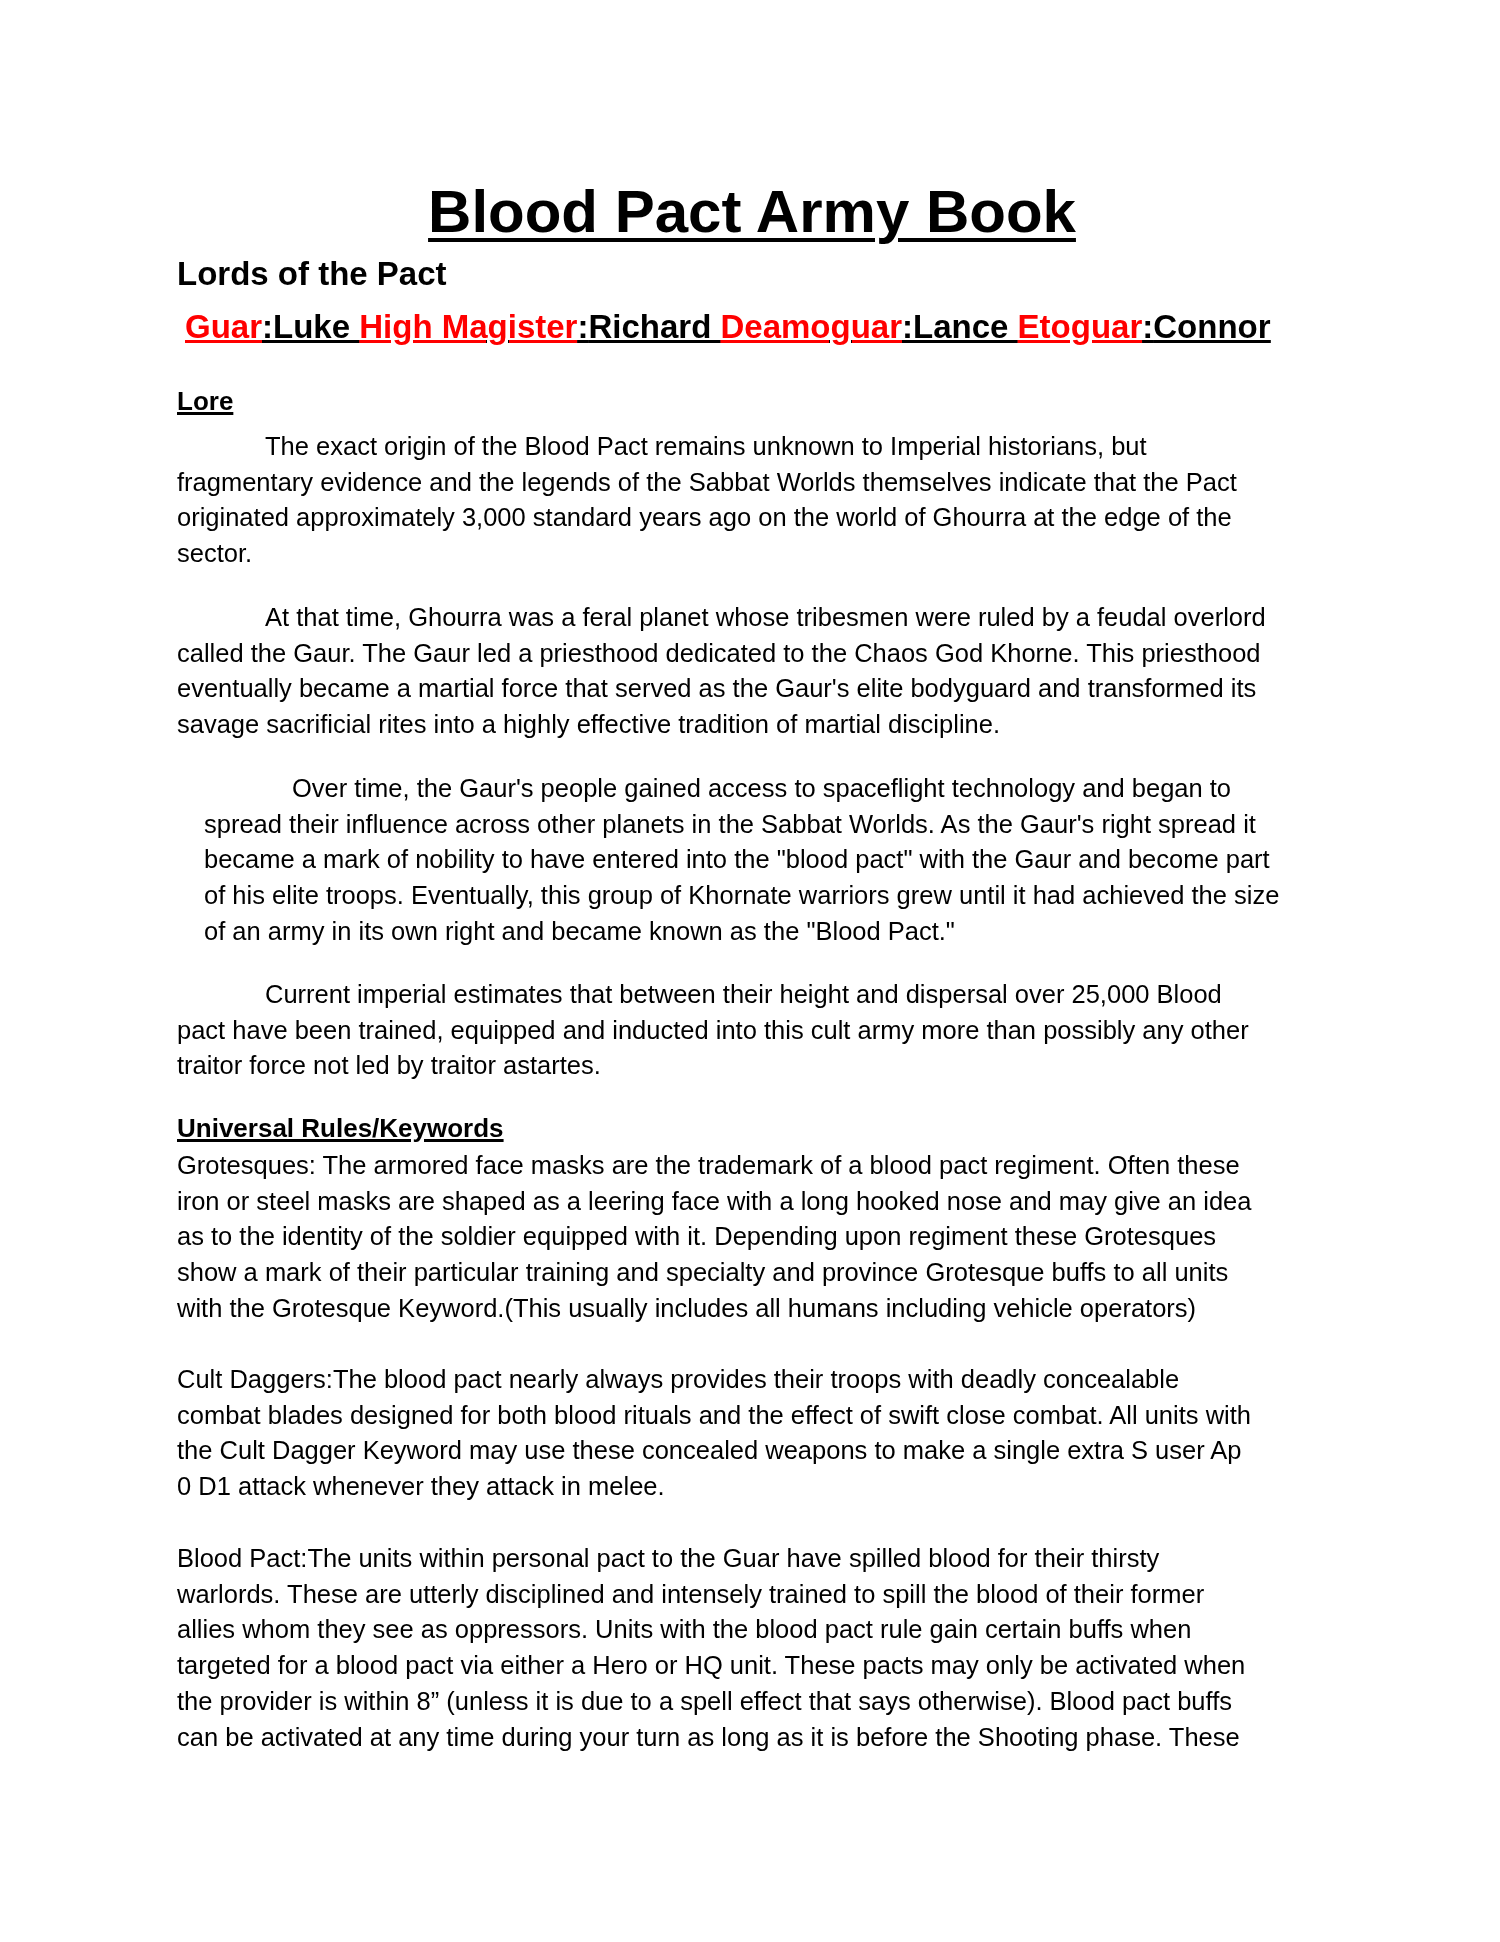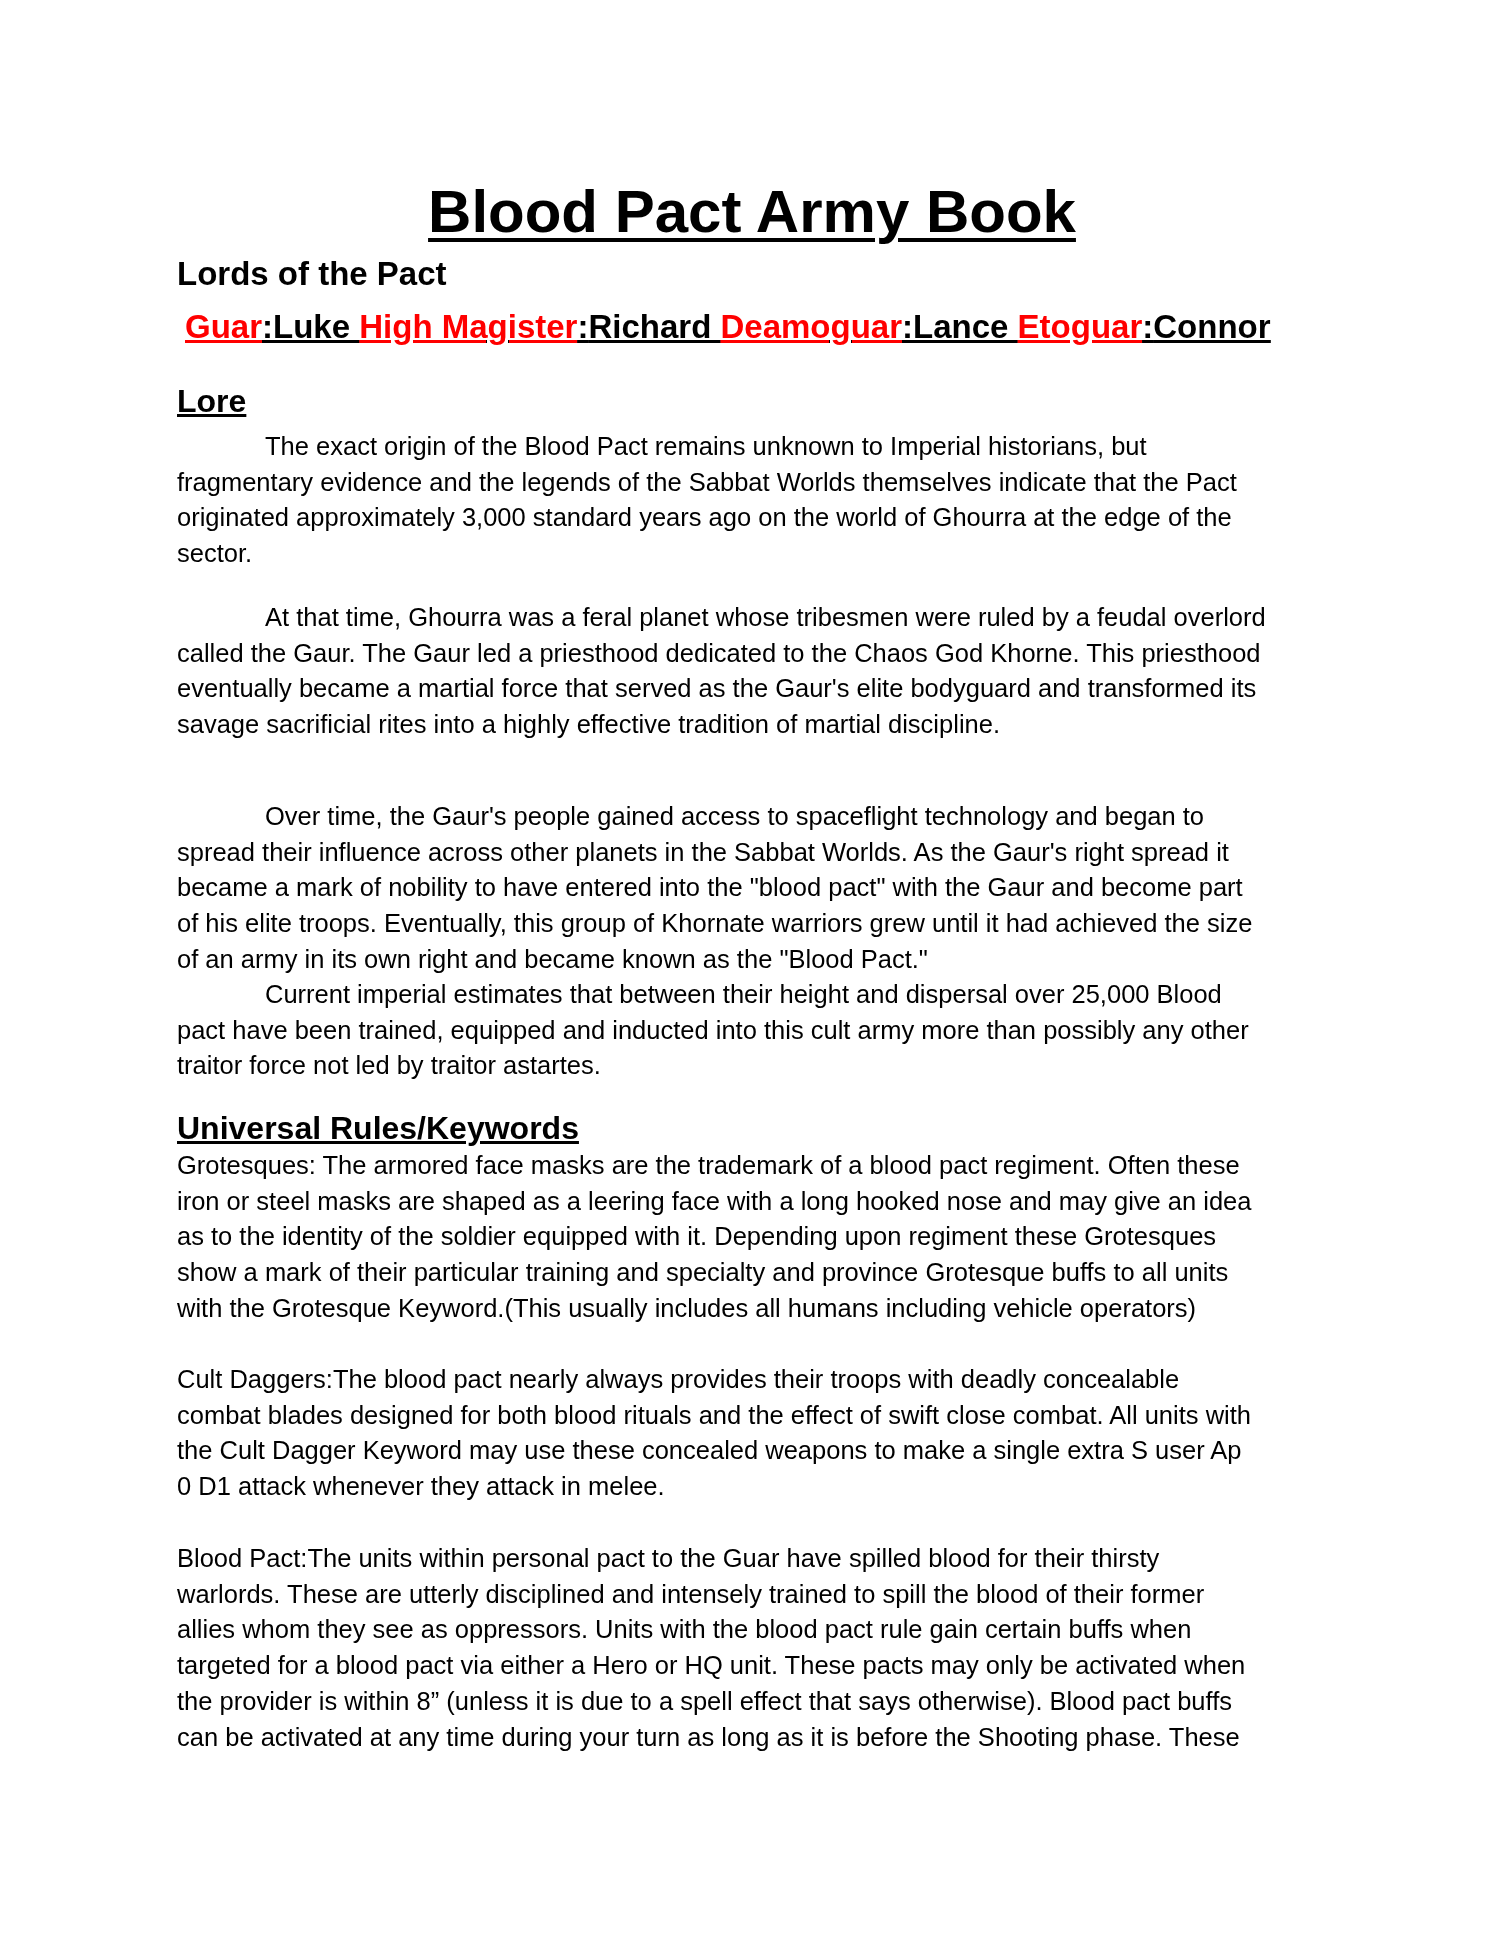--- a/index.html
+++ b/index.html
@@ -63,21 +63,21 @@
       text-decoration-color: #ff0000;
     }
     .lords-line .name {
       color: #000000;
       text-decoration: underline;
       text-decoration-color: #000000;
     }
     .section-heading {
       position: absolute;
       left: 0;
-      font-size: 32px;
+      font-size: 26px;
       font-weight: bold;
       text-decoration: underline;
       text-decoration-thickness: 3px;
       line-height: 34px;
       margin: 0;
     }
     .para {
       position: absolute;
       left: 0;
       width: 1150px;
@@ -113,21 +113,21 @@
     <span class="line" style="text-indent:0">sector.</span>
   </p>
 
   <p class="para indent" style="top: 600px;">
     <span class="line">At that time, Ghourra was a feral planet whose tribesmen were ruled by a feudal overlord</span>
     <span class="line" style="text-indent:0">called the Gaur. The Gaur led a priesthood dedicated to the Chaos God Khorne. This priesthood</span>
     <span class="line" style="text-indent:0">eventually became a martial force that served as the Gaur's elite bodyguard and transformed its</span>
     <span class="line" style="text-indent:0">savage sacrificial rites into a highly effective tradition of martial discipline.</span>
   </p>
 
-  <p class="para indent" style="top: 799px;">
+  <p class="para indent" style="top: 771px; margin-left: 27px;">
     <span class="line">Over time, the Gaur's people gained access to spaceflight technology and began to</span>
     <span class="line" style="text-indent:0">spread their influence across other planets in the Sabbat Worlds. As the Gaur's right spread it</span>
     <span class="line" style="text-indent:0">became a mark of nobility to have entered into the "blood pact" with the Gaur and become part</span>
     <span class="line" style="text-indent:0">of his elite troops. Eventually, this group of Khornate warriors grew until it had achieved the size</span>
     <span class="line" style="text-indent:0">of an army in its own right and became known as the "Blood Pact."</span>
   </p>
 
   <p class="para indent" style="top: 977px;">
     <span class="line">Current imperial estimates that between their height and dispersal over 25,000 Blood</span>
     <span class="line" style="text-indent:0">pact have been trained, equipped and inducted into this cult army more than possibly any other</span>

